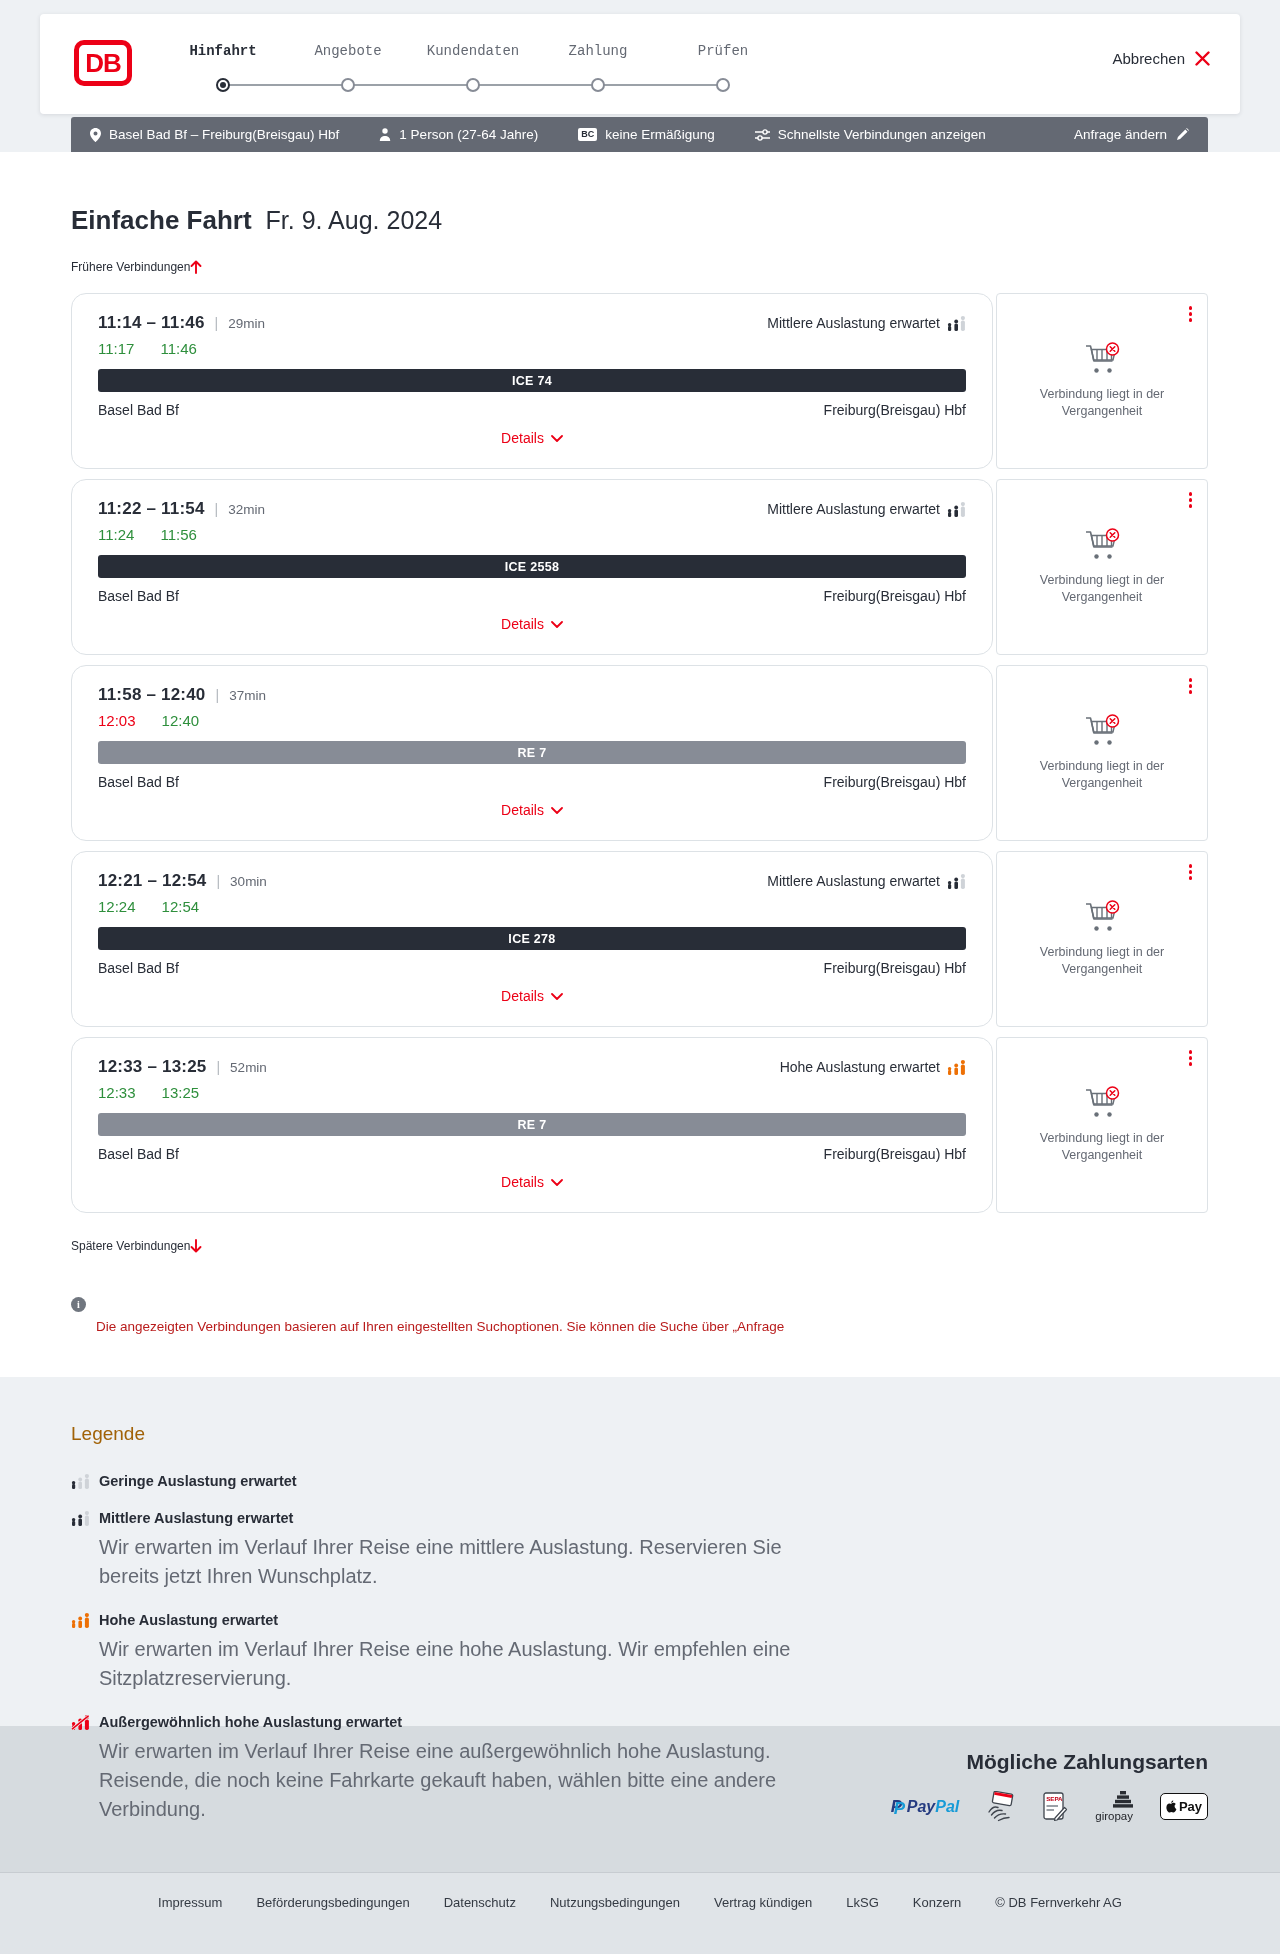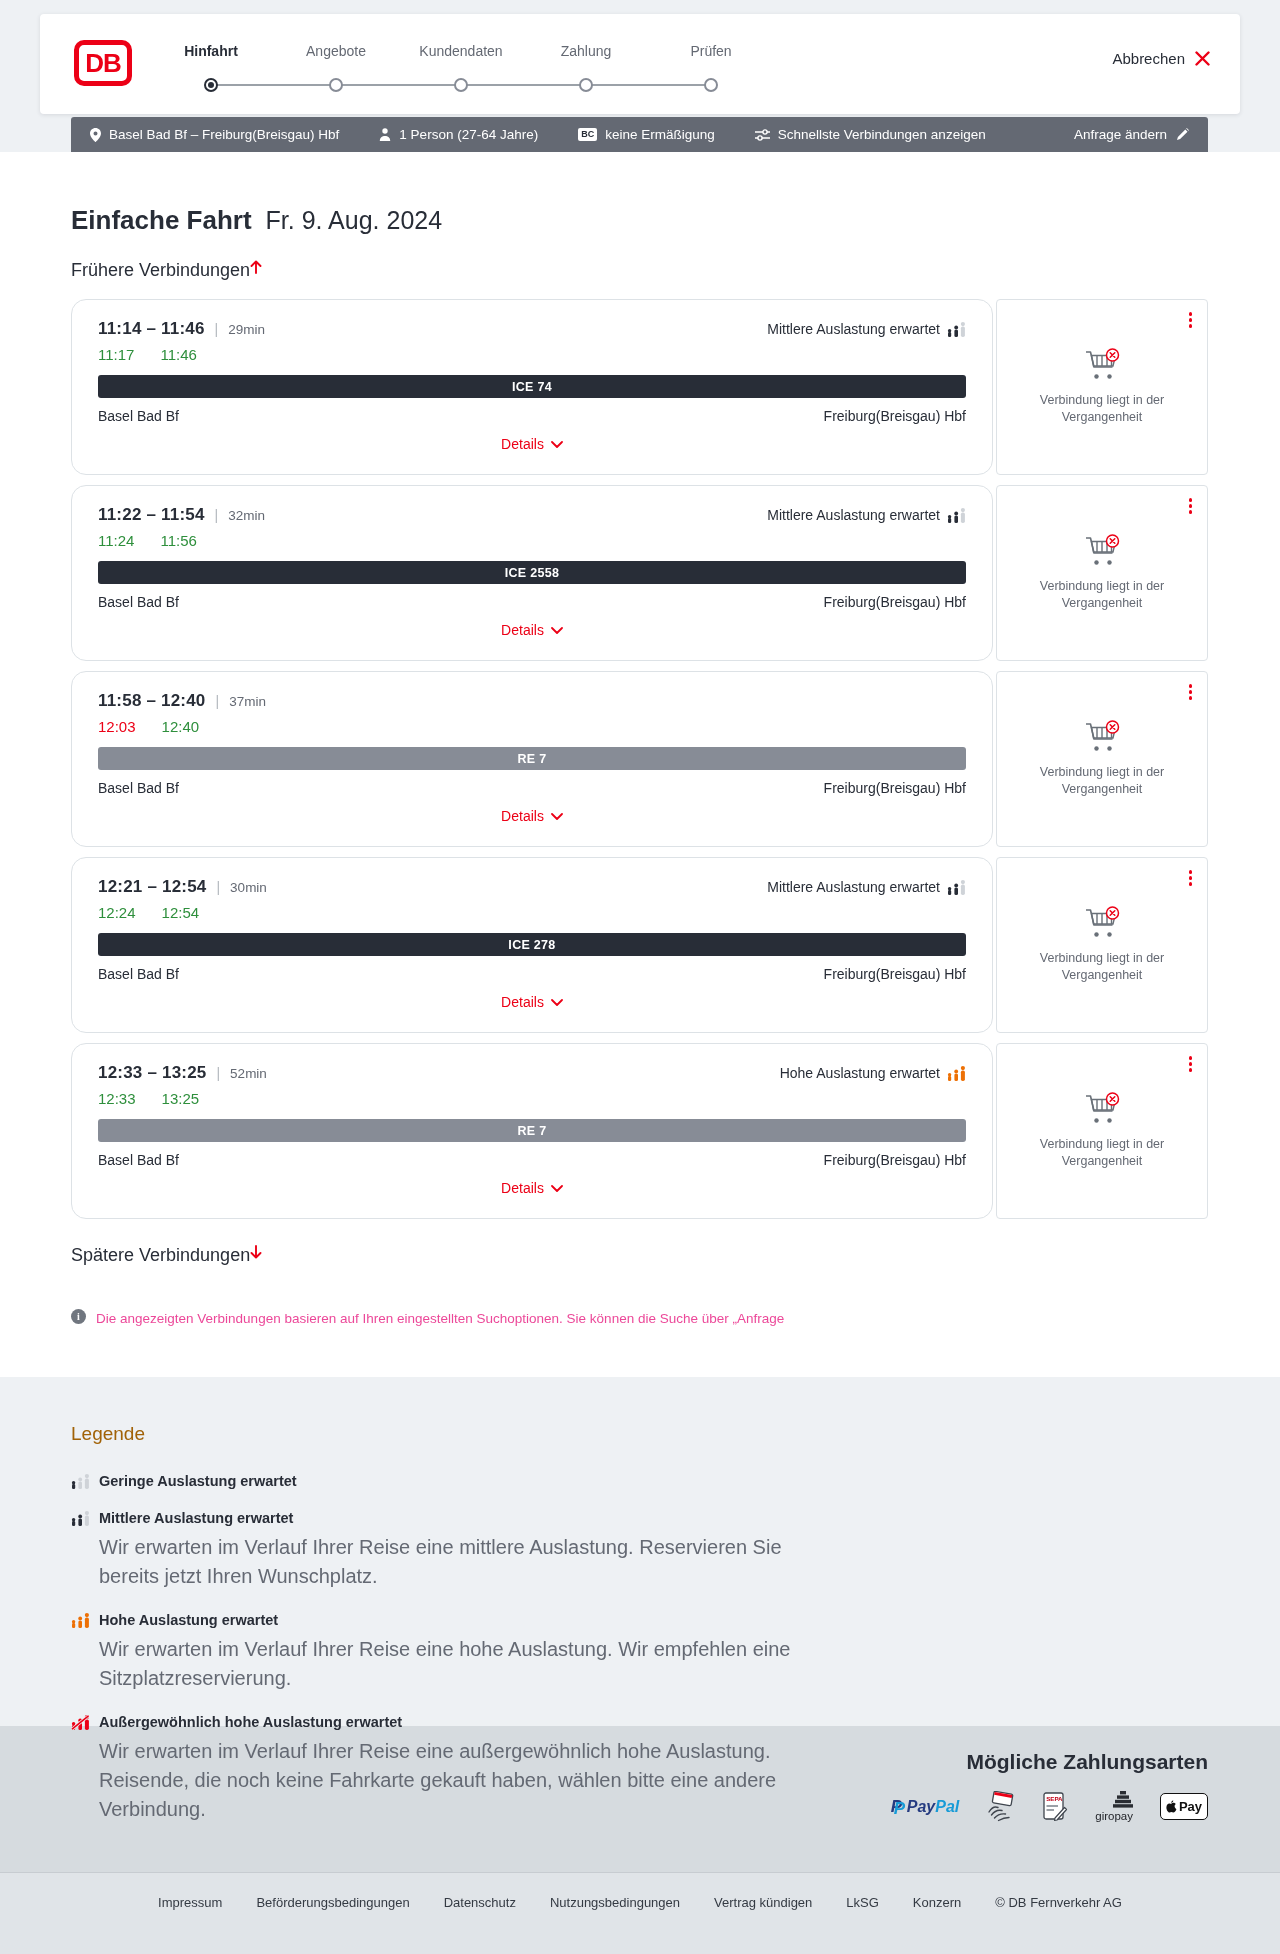--- a/index.html
+++ b/index.html
@@ -13,21 +13,21 @@
   .header-card {
     position:absolute; left:40px; right:40px; top:14px; height:100px;
     background:#fff; border-radius:4px; box-shadow:0 1px 4px rgba(40,45,55,.12);
   }
   .db-logo {
     position:absolute; left:34px; top:26px; width:58px; height:46px;
     border:5px solid #ec0016; border-radius:10px; background:#fff;
     display:flex; align-items:center; justify-content:center;
     color:#ec0016; font-weight:bold; font-size:26px; letter-spacing:-1px;
   }
-  .stepper { position:absolute; left:0; top:0; width:100%; height:100%; }
+  .stepper { position:absolute; left:12px; top:0; width:100%; height:100%;font-family:Liberation Mono, monospace; }
   .step-line { position:absolute; left:171px; width:500px; top:70px; height:2px; background:#9ba1a8; }
   .step-label {
     position:absolute; top:29px; width:150px; text-align:center;
     font-size:14px; color:#646973;
   }
   .step-label.active { color:#282d37; font-weight:bold; }
   .step-circle {
     position:absolute; top:64px; width:14px; height:14px; border-radius:50%;
     background:#fff; border:2px solid #878c96;
   }
@@ -51,22 +51,22 @@
     background:#fff; color:#282d37; font-weight:bold; font-size:9px;
     border-radius:2px; padding:2px 3px; line-height:1;
   }
   .sb-change { margin-left:auto; display:flex; align-items:center; gap:9px; margin-right:0; cursor:pointer; }
   
   .main-zone { position:relative; height:1225px; background:#fff; padding:0 72px 0 71px; }
   .results-title-row { padding-top:53px; display:flex; align-items:baseline; gap:14px; }
   .results-title { font-size:26px; font-weight:bold; color:#282d37; }
   .results-date  { font-size:25px; color:#282d37; }
   .scroll-link {
-    margin-top:24px; display:inline-flex; align-items:flex-start; 
-    font-size:18px; color:#282d37; cursor:pointer;
+    margin-top:24px; display:inline-flex; align-items:flex-end; 
+    font-size:12px; color:#282d37; cursor:pointer;
   }
   .cards { margin-top:18px; }
   .card { display:flex; gap:3px; margin-bottom:10px; height:176px; }
   .card-main {
     flex:1; background:#fff; border:1px solid #dde2e6; border-radius:15px;
     padding:0 26px; position:relative;
   }
   .card-side {
     width:212px; background:#fff; border:1px solid #dde2e6; border-radius:4px;
     position:relative; display:flex; flex-direction:column; align-items:center; justify-content:center;
@@ -96,21 +96,21 @@
     margin-top:11px; width:150px; text-align:center;
     font-size:12.5px; line-height:1.35; color:#646973;
   }
   .later-row { margin-top:16px; }
   .info-note { margin-top:42px; display:flex; gap:10px; }
   .info-icon {
     flex:none; width:15px; height:15px; border-radius:50%; background:#70767f; color:#fff;
     font-size:10px; font-weight:bold; display:flex; align-items:center; justify-content:center;
     font-family:"Liberation Serif", serif; margin-top:1px;
   }
-  .info-text { font-size:13.5px; color:#ec4899; line-height:1.6; }
+  .info-text { font-size:13.5px; color:#b91c1c; line-height:1.6;margin-top:20px; }
   .info-text span { display:block; }
   
   .occ { display:inline-block; }
   .occ .h1 { fill:#282d37; } .occ .h2 { fill:#282d37; } .occ .h3 { fill:#282d37; }
   .occ-medium .h3 { fill:#cfd3d8; }
   .occ-low .h2, .occ-low .h3 { fill:#cfd3d8; }
   .occ-high .h1, .occ-high .h2, .occ-high .h3 { fill:#ed7005; }
   .occ-exc  .h1, .occ-exc .h2, .occ-exc .h3 { fill:#ec0016; }
   
   .legend-zone { height:349px; background:#eef1f4; padding:46px 72px 0 71px; }

